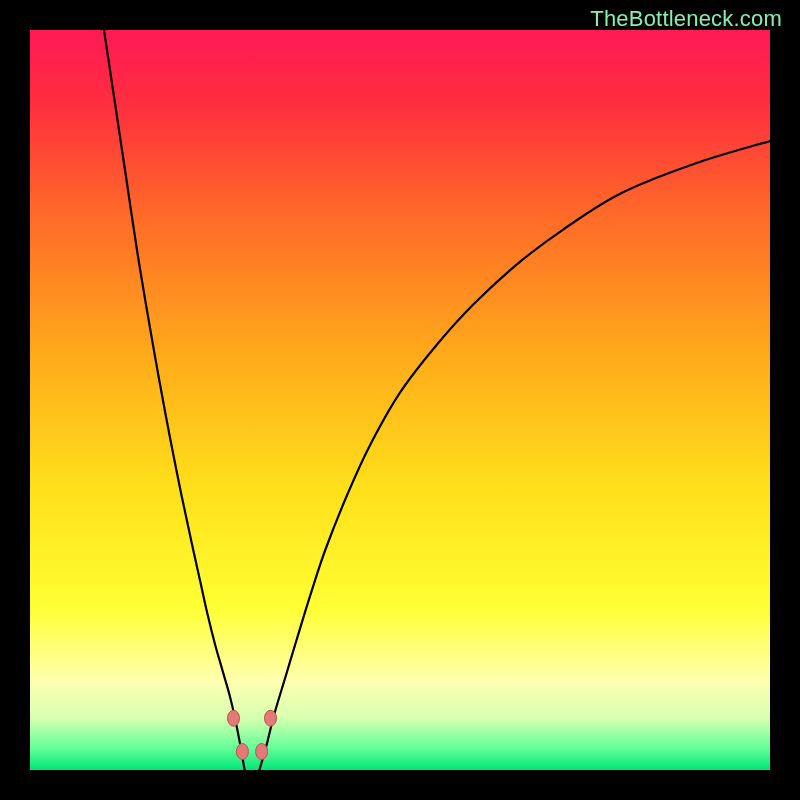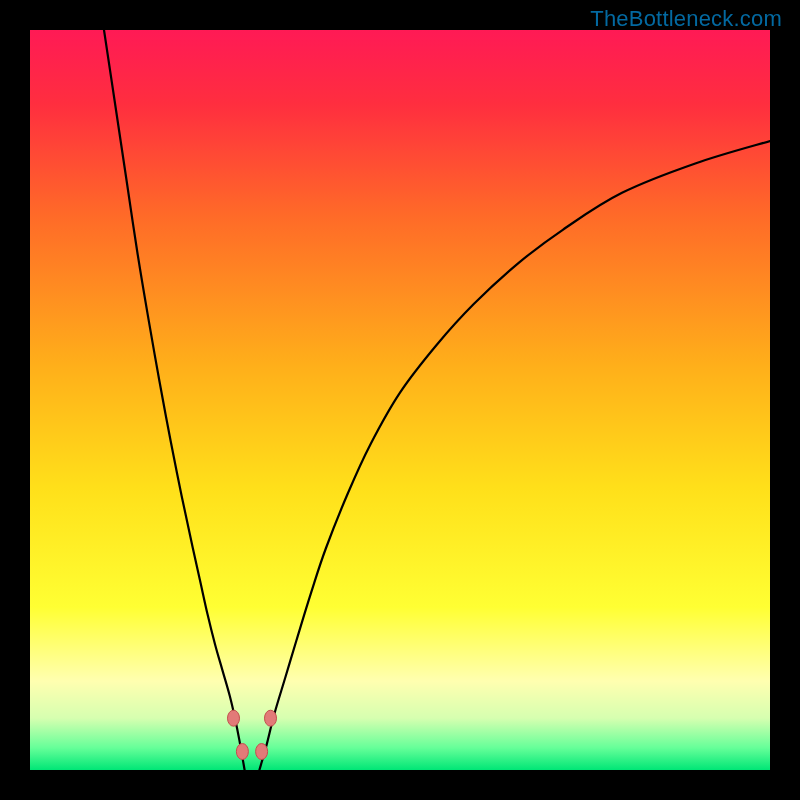--- a/index.html
+++ b/index.html
@@ -15,21 +15,21 @@
     position: relative;
     width: 800px;
     height: 800px;
     background: #000;
     box-sizing: border-box;
   }
   .watermark {
     position: absolute;
     top: 6px;
     right: 18px;
-    color: #0369a1;
+    color: #86efac;
     font-size: 22px;
     font-weight: 400;
     letter-spacing: 0.2px;
     user-select: none;
   }
   .plot-area {
     position: absolute;
     left: 30px;
     top: 30px;
     width: 740px;

